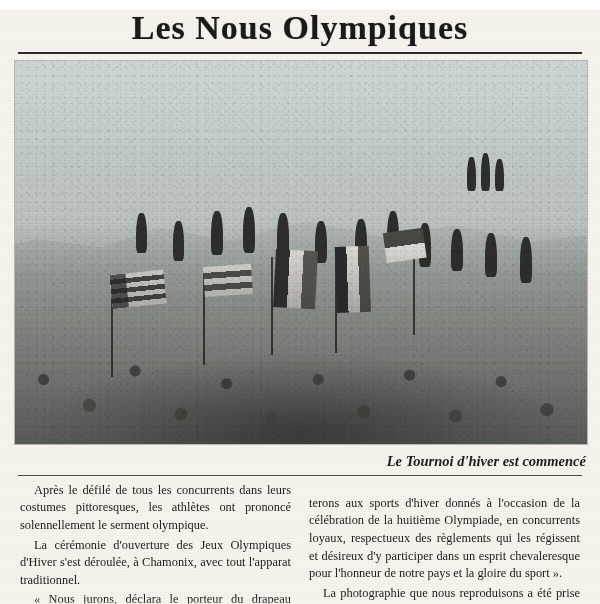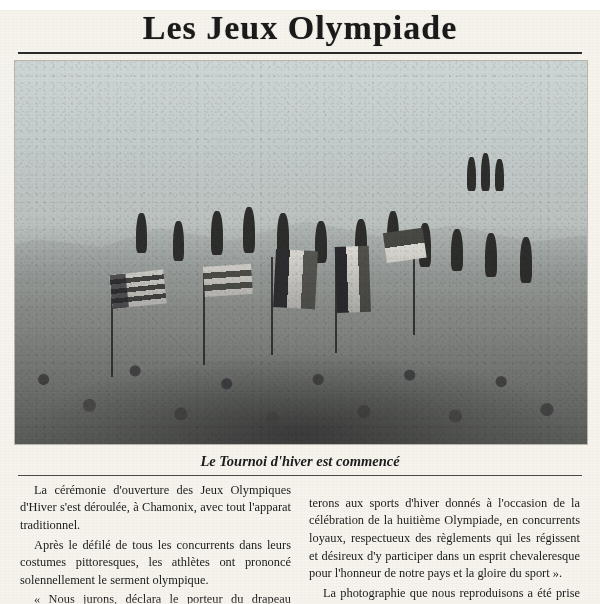--- a/index.html
+++ b/index.html
@@ -133,21 +133,21 @@
   .flag {
     position: absolute;
     transform-origin: left bottom;
   }
   .pole {
     position: absolute;
     width: 2px;
     background: #3a3a36;
   }
   .caption {
-    text-align: center;
+    text-align: right;
     font-family: "Liberation Serif", serif;
     font-weight: bold;
     font-style: italic;
     font-size: 14.5px;
     color: #1d1d1d;
     margin: 8px 0 5px 0;
   }
   .rule-mid {
     border: 0;
     border-top: 1px solid #4a4a4a;
@@ -180,21 +180,21 @@
     background: linear-gradient(180deg, rgba(246,243,236,0) 0%, rgba(246,243,236,.9) 75%, rgba(246,243,236,1) 100%);
     z-index: 6;
     pointer-events: none;
   }
 </style>
 </head>
 <body>
 
 <div class="page">
 
-  <h1 class="headline">Les Jeux Olympiade</h1>
+  <h1 class="headline">Les Nous Olympiques</h1>
   <hr class="rule-top">
 
   <div class="photo-wrap">
     <div class="photo">
       <div class="sky"></div>
       <div class="mountain"></div>
       <div class="snow"></div>
 
       <div class="figure" style="left:452px;top:96px;width:9px;height:34px;"></div>
       <div class="figure" style="left:466px;top:92px;width:9px;height:38px;"></div>
@@ -228,22 +228,22 @@
       <div class="crowd-dots"></div>
       <div class="grain"></div>
     </div>
   </div>
 
   <div class="caption">Le Tournoi d'hiver est commencé</div>
   <hr class="rule-mid">
 
   <div class="columns">
     <div class="col">
+      <p>Après le défilé de tous les concurrents dans leurs costumes pittoresques, les athlètes ont prononcé solennellement le serment olympique.</p>
       <p>La cérémonie d'ouverture des Jeux Olympiques d'Hiver s'est déroulée, à Chamonix, avec tout l'apparat traditionnel.</p>
-      <p>Après le défilé de tous les concurrents dans leurs costumes pittoresques, les athlètes ont prononcé solennellement le serment olympique.</p>
       <p>« Nous jurons, déclara le porteur du drapeau français, que nous nous présen-</p>
     </div>
     <div class="col">
       <p class="noindent">terons aux sports d'hiver donnés à l'occasion de la célébration de la huitième Olympiade, en concurrents loyaux, respectueux des règlements qui les régissent et désireux d'y participer dans un esprit chevaleresque pour l'honneur de notre pays et la gloire du sport ».</p>
       <p>La photographie que nous reproduisons a été prise au moment de cette déclaration.</p>
     </div>
   </div>
 
   <div class="fade-bottom"></div>
 </div>

